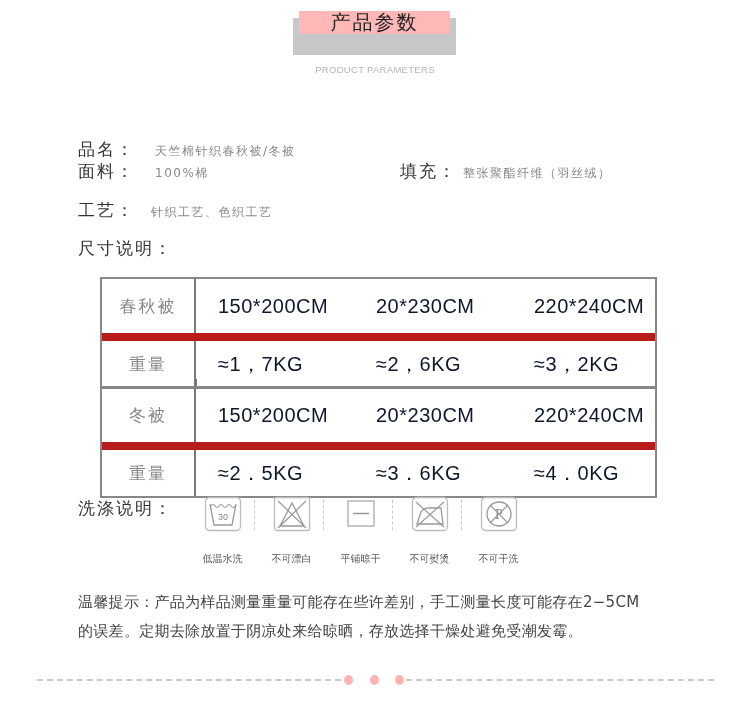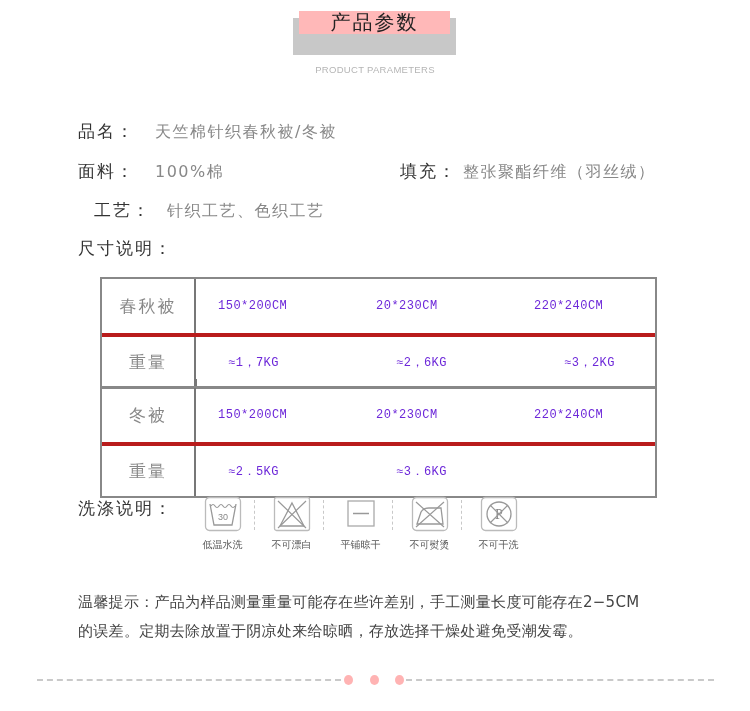--- a/index.html
+++ b/index.html
@@ -8,65 +8,65 @@
 
     .hdr-shadow { position: absolute; left: 293px; top: 18px; width: 163px; height: 37px; background: #c8c8c8; }
     .hdr-box { position: absolute; left: 299px; top: 11px; width: 151px; height: 23px; background: #ffb8b8;
                display: flex; align-items: center; justify-content: center;
                font-family: "DejaVu Serif", "Liberation Serif", serif; font-size: 20px; color: #222; letter-spacing: 2px; }
     .hdr-sub { position: absolute; left: 0; width: 750px; top: 64px; text-align: center; font-size: 9.5px; color: #b5b5b5;
                font-family: "Liberation Sans", sans-serif; letter-spacing: 0.3px; }
 
     .row { position: absolute; display: flex; align-items: baseline; font-size: 17px; }
     .lbl { color: #333; letter-spacing: 2px; }
-    .val { color: #888; letter-spacing: 1.5px; font-size: 16px; }
+    .val { color: #888; letter-spacing: 1.5px; font-size: 12px; }
 
     .tbl { position: absolute; left: 100px; width: 557px; border: 2px solid #888; }
     .tbl .tr { display: flex; height: 54px; align-items: center; }
-    .tbl .tr + .tr { border-top: 4px solid #b91c1c; gap: 10px; }
+    .tbl .tr + .tr { border-top: 8px solid #b91c1c; }
     .tbl .c0 { width: 94px; height: 100%; border-right: 2px solid #777; display: flex; align-items: center; justify-content: center;
                font-size: 17px; color: #888; letter-spacing: 2px; }
-    .tbl .c { height: 100%; display: flex; align-items: center; font-size: 12px; color: #6d28d9; font-family: Liberation Mono, monospace; letter-spacing: 0.5px; }
+    .tbl .c { height: 100%; display: flex; align-items: center; font-size: 20px; color: #0f172a; font-family: Liberation Sans, sans-serif; letter-spacing: 0.5px; }
     .tbl .c1 { width: 160px; padding-left: 22px; }
     .tbl .c2 { width: 155px; padding-left: 20px; }
     .tbl .c3 { flex: 1; padding-left: 23px; }
     .tick { position: absolute; left: 195px; top: 379px; width: 2px; height: 8px; background: #777; }
 
     .wash { position: absolute; left: 78px; top: 497px; font-size: 17px; color: #333; letter-spacing: 2px; }
     .icons { position: absolute; left: 188px; top: 496px; display: flex; }
     .icon-cell { width: 69px; display: flex; flex-direction: column; align-items: center; position: relative; }
     .icon-cell svg { width: 38px; height: 36px; }
-    .icon-cell .cap { font-size: 10px; color: #555; margin-top: 6px; white-space: nowrap; }
+    .icon-cell .cap { font-size: 10px; color: #555; margin-top: 20px; white-space: nowrap; }
     .sep { position: absolute; top: 4px; width: 0; height: 30px; border-left: 1px dashed #c8c8c8; }
 
     .note { position: absolute; left: 78px; top: 588px; width: 640px; font-size: 15px; color: #444; line-height: 29px; letter-spacing: 0.3px; }
 
     .divider { position: absolute; top: 679px; height: 0; border-top: 2px dashed #c9c9c9; }
     .dot { position: absolute; top: 675px; width: 9px; height: 10px; border-radius: 50%; background: #ffb3b3; }
   </style>
 </head>
 <body>
 
 <div class="hdr-shadow"></div>
 <div class="hdr-box">产品参数</div>
 <div class="hdr-sub">PRODUCT PARAMETERS</div>
 
-<div class="row" style="left:78px; top:120px;">
+<div class="row" style="left:78px; top:138px;">
   <span class="lbl">品名：</span>
   <span class="val" style="margin-left:20px;">天竺棉针织春秋被/冬被</span>
 </div>
 <div class="row" style="left:78px; top:160px;">
   <span class="lbl">面料：</span>
   <span class="val" style="margin-left:20px;">100%棉</span>
 </div>
 <div class="row" style="left:400px; top:160px;">
   <span class="lbl">填充：</span>
   <span class="val" style="margin-left:6px;">整张聚酯纤维（羽丝绒）</span>
 </div>
-<div class="row" style="left:94px; top:199px;">
+<div class="row" style="left:78px; top:199px;">
   <span class="lbl">工艺：</span>
   <span class="val" style="margin-left:16px;">针织工艺、色织工艺</span>
 </div>
 <div class="row" style="left:78px; top:237px;">
   <span class="lbl">尺寸说明：</span>
 </div>
 
 <div class="tbl" style="top:277px;">
   <div class="tr">
     <div class="c0">春秋被</div>
@@ -87,20 +87,21 @@
   <div class="tr">
     <div class="c0">冬被</div>
     <div class="c c1">150*200CM</div>
     <div class="c c2">20*230CM</div>
     <div class="c c3">220*240CM</div>
   </div>
   <div class="tr">
     <div class="c0">重量</div>
     <div class="c c1">≈2．5KG</div>
     <div class="c c2">≈3．6KG</div>
+    <div class="c c3">≈4．0KG</div>
   </div>
 </div>
 
 <div class="wash">洗涤说明：</div>
 <div class="icons">
   <div class="icon-cell">
     <svg viewBox="0 0 38 36">
       <rect x="1.5" y="1.5" width="35" height="33" rx="4" fill="none" stroke="#bbb" stroke-width="1.3"></rect>
       <path d="M7 10 q2 -3 4 0 q2 3 4 0 q2 -3 4 0 q2 3 4 0 q2 -3 4 0 q2 3 4 0" fill="none" stroke="#999" stroke-width="1.2"></path>
       <path d="M6 8 L10 29 H28 L32 8" fill="none" stroke="#999" stroke-width="1.3"></path>

